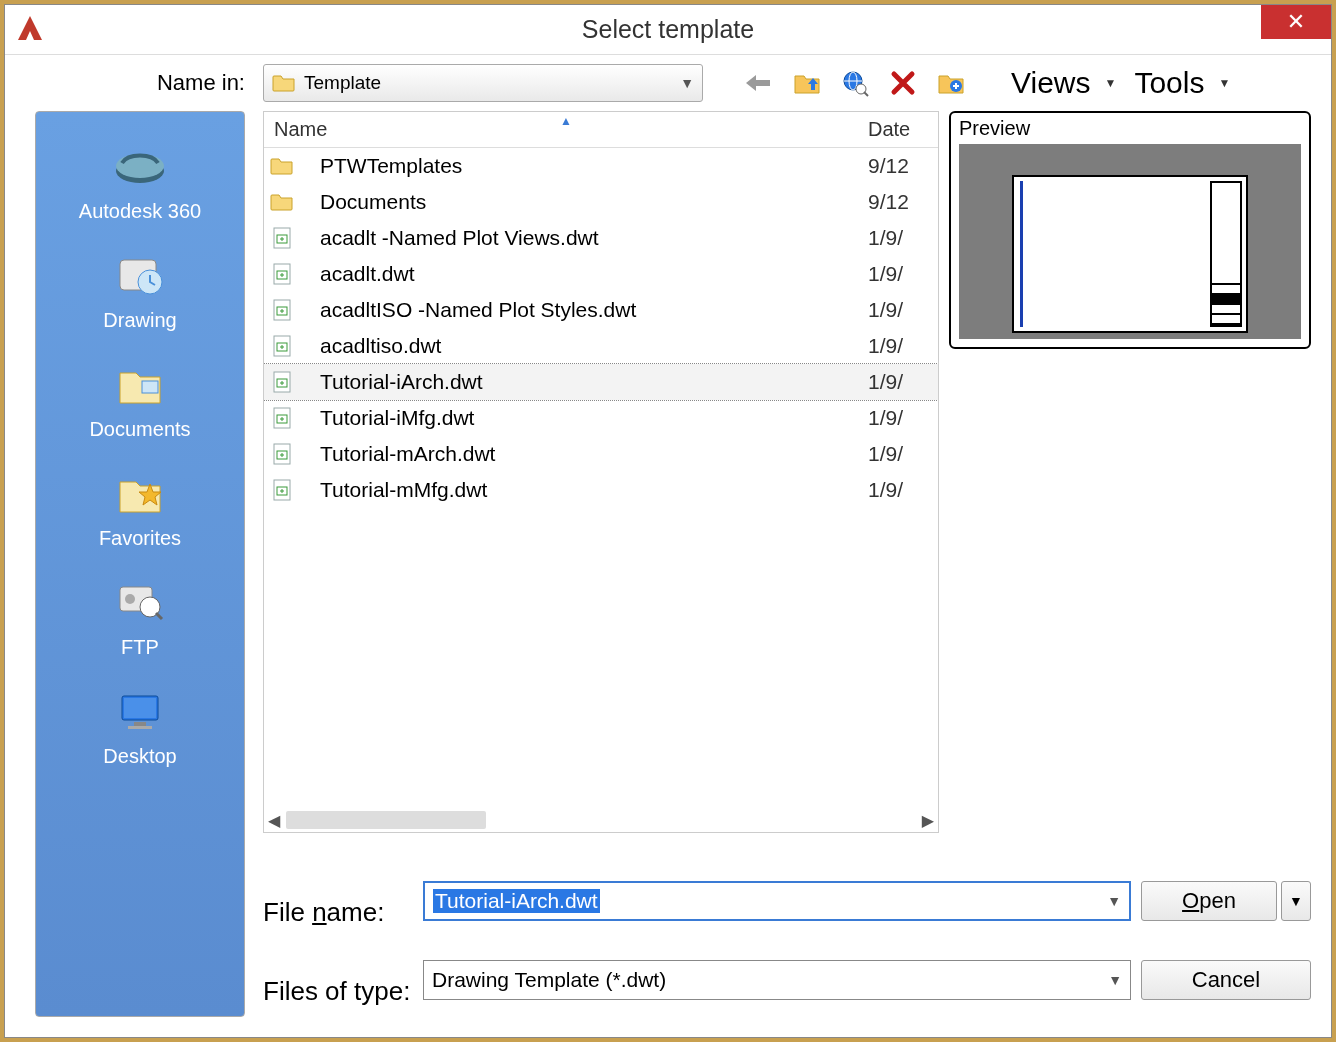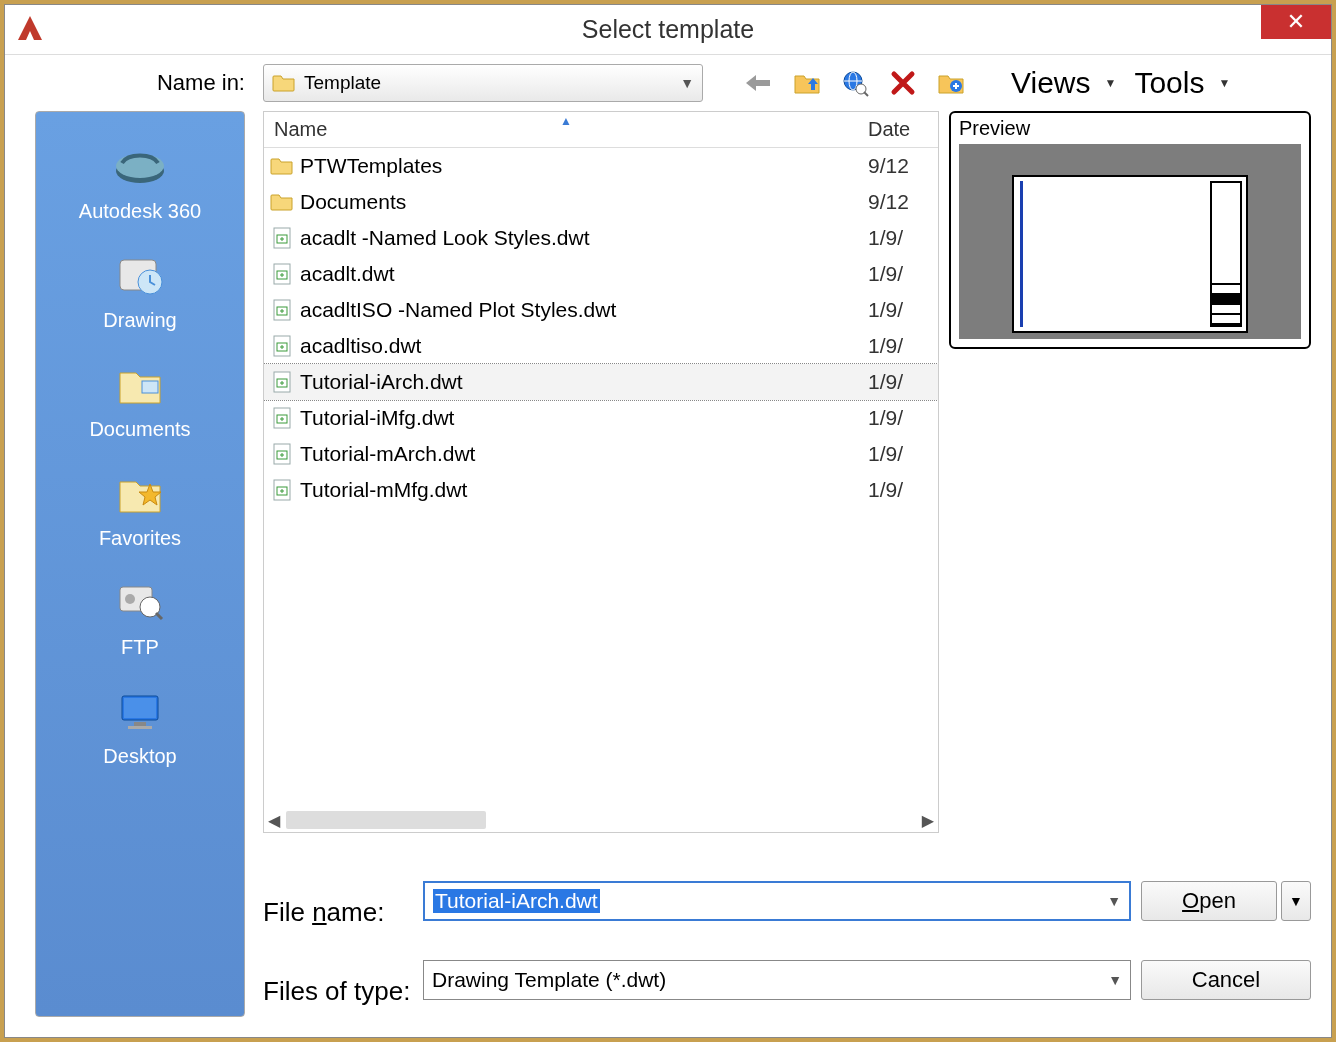--- a/index.html
+++ b/index.html
@@ -179,20 +179,21 @@
     color: #3a7bd5;
   }
   .col-date { width: 70px; }
   .filelist-rows { flex: 1; overflow: hidden; }
   .filerow {
     display: flex;
     height: 36px;
     align-items: center;
     font-size: 21px;
     cursor: pointer;
+    gap: 20px;
   }
   .filerow.selected {
     background: #f3f3f3;
     outline: 1px dotted #888;
   }
   .filerow .ficon {
     width: 36px;
     display: flex;
     align-items: center;
     justify-content: center;
@@ -483,21 +484,21 @@
                 <div class="fdate">9/12</div>
               </div>
               <div class="filerow">
                 <div class="ficon">
                   <svg width="20" height="22" viewBox="0 0 20 22">
                     <rect x="2" y="1" width="16" height="20" fill="#fff" stroke="#9aa"></rect>
                     <rect x="5" y="8" width="10" height="8" fill="none" stroke="#3a9a3a"></rect>
                     <path d="M8 12h4M10 10v4" stroke="#3a9a3a"></path>
                   </svg>
                 </div>
-                <div class="fname">acadlt -Named Look Styles.dwt</div>
+                <div class="fname">acadlt -Named Plot Views.dwt</div>
                 <div class="fdate">1/9/</div>
               </div>
               <div class="filerow">
                 <div class="ficon">
                   <svg width="20" height="22" viewBox="0 0 20 22">
                     <rect x="2" y="1" width="16" height="20" fill="#fff" stroke="#9aa"></rect>
                     <rect x="5" y="8" width="10" height="8" fill="none" stroke="#3a9a3a"></rect>
                     <path d="M8 12h4M10 10v4" stroke="#3a9a3a"></path>
                   </svg>
                 </div>

